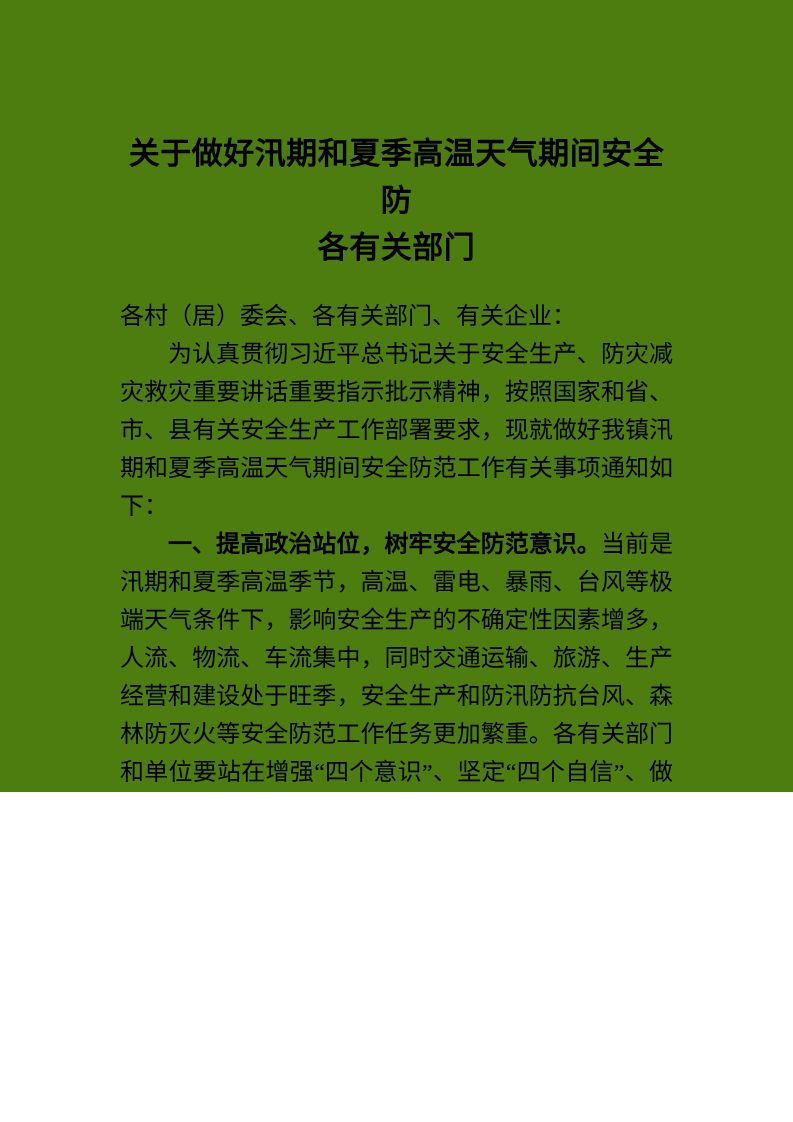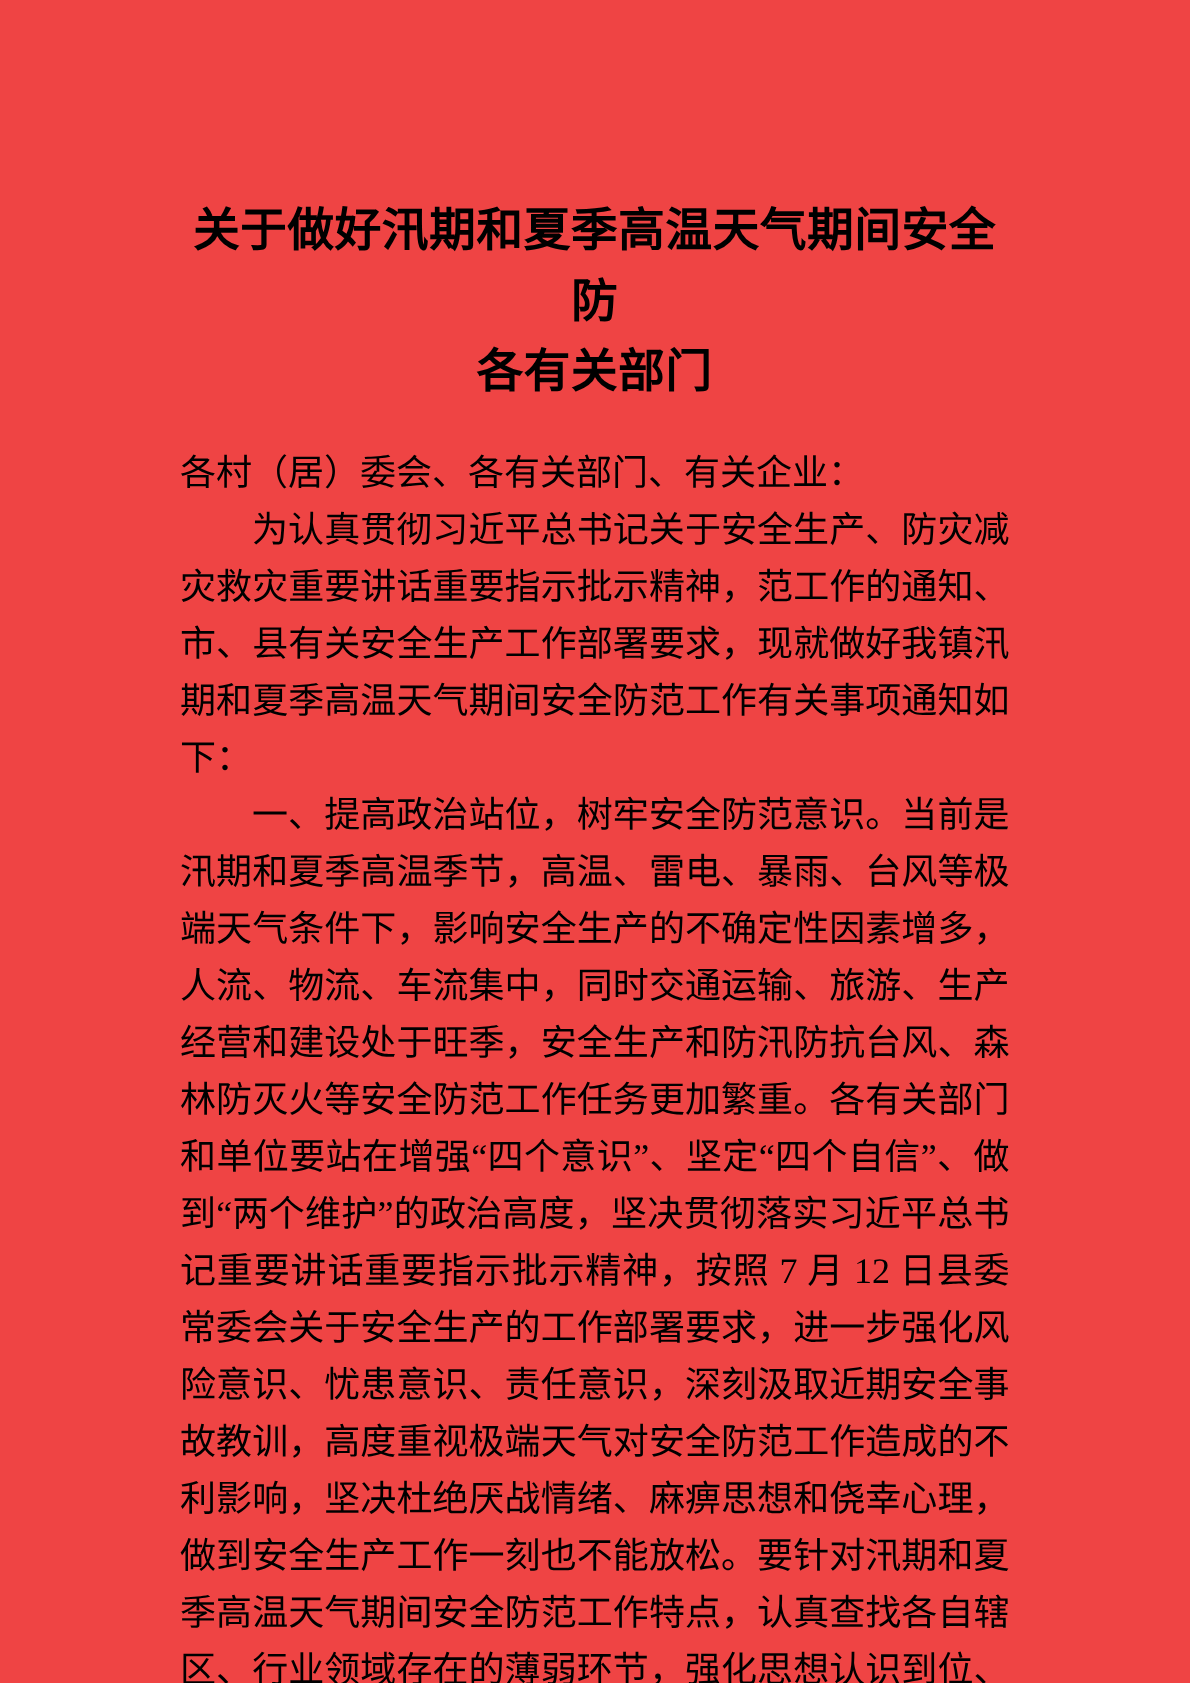--- a/index.html
+++ b/index.html
@@ -2,23 +2,23 @@
 <html lang="zh-CN"><head>
 <meta charset="utf-8">
 <title>Document</title>
 <style>
   * { box-sizing: border-box; }
   html, body { margin: 0; padding: 0; background: #ffffff; }
 
   .page {
     position: relative;
     width: 793px;
-    height: 1122px;
+    height: 792px;
     margin: 0 auto;
-    background: #ef4444;
+    background: #4d7c0f;
     color: #000000;
     padding: 130px 120px 0 120px;
     overflow: hidden;
   }
 
   .doc-title {
     margin: 0 0 26px 0;
     font-family: "Liberation Serif", "DejaVu Serif", serif;
     font-weight: 700;
     font-size: 31px;
@@ -36,36 +36,36 @@
     text-align: justify;
     text-justify: inter-ideograph;
     color: #000000;
   }
 
   .doc-body p { margin: 0; }
   .para-indent { text-indent: 2em; }
 
   .section-heading {
     font-family: "Liberation Sans", "DejaVu Sans", sans-serif;
-    font-weight: 400;
+    font-weight: 700;
   }
 </style>
 </head>
 <body>
 
 <div class="page">
 
   <h1 class="doc-title">
     <span class="title-line">关于做好汛期和夏季高温天气期间安全防</span>
     <span class="title-line">各有关部门</span>
   </h1>
 
   <div class="doc-body">
 
     <p class="salutation">各村（居）委会、各有关部门、有关企业：</p>
 
-    <p class="para-indent">为认真贯彻习近平总书记关于安全生产、防灾减灾救灾重要讲话重要指示批示精神，范工作的通知、市、县有关安全生产工作部署要求，现就做好我镇汛期和夏季高温天气期间安全防范工作有关事项通知如下：</p>
+    <p class="para-indent">为认真贯彻习近平总书记关于安全生产、防灾减灾救灾重要讲话重要指示批示精神，按照国家和省、市、县有关安全生产工作部署要求，现就做好我镇汛期和夏季高温天气期间安全防范工作有关事项通知如下：</p>
 
     <p class="para-indent"><span class="section-heading">一、提高政治站位，树牢安全防范意识。</span><span>当前是汛期和夏季高温季节，高温、雷电、暴雨、台风等极端天气条件下，影响安全生产的不确定性因素增多，人流、物流、车流集中，同时交通运输、旅游、生产经营和建设处于旺季，安全生产和防汛防抗台风、森林防灭火等安全防范工作任务更加繁重。各有关部门和单位要站在增强“四个意识”、坚定“四个自信”、做到“两个维护”的政治高度，坚决贯彻落实习近平总书记重要讲话重要指示批示精神，按照 7 月 12 日县委常委会关于安全生产的工作部署要求，进一步强化风险意识、忧患意识、责任意识，深刻汲取近期安全事故教训，高度重视极端天气对安全防范工作造成的不利影响，坚决杜绝厌战情绪、麻痹思想和侥幸心理，做到安全生产工作一刻也不能放松。要针对汛期和夏季高温天气期间安全防范工作特点，认真查找各自辖区、行业领域存在的薄弱环节，强化思想认识到位、责任落实到位、重点防控措施到位、督促检查到位，</span></p>
 
   </div>
 
 </div>
 
 </body></html>

